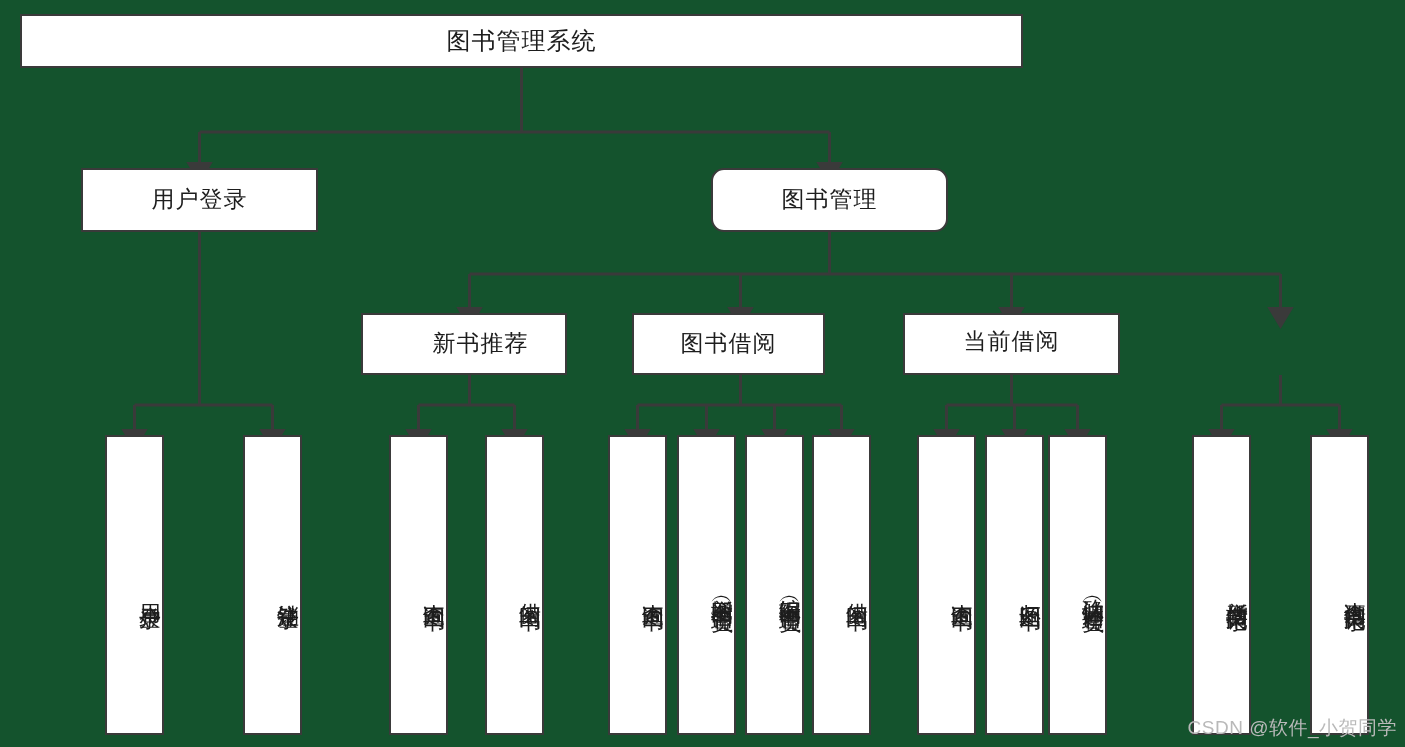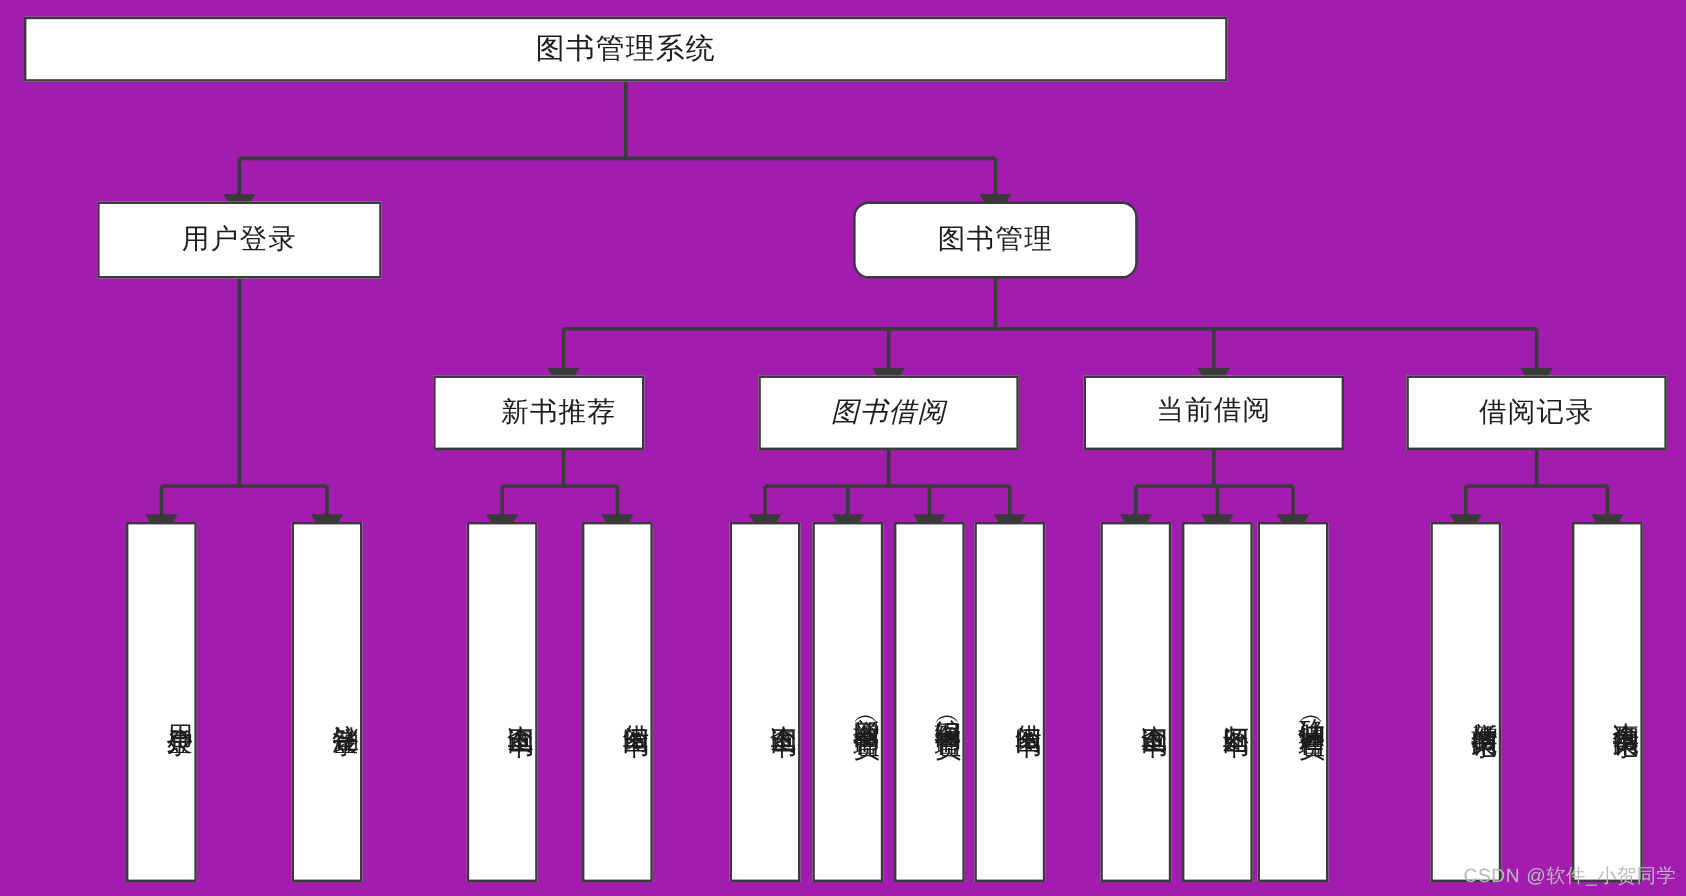--- a/index.html
+++ b/index.html
@@ -8,21 +8,21 @@
     padding: 0;
     background: #ffffff;
   }
   body {
     font-family: "Liberation Sans", "DejaVu Sans", sans-serif;
   }
   #canvas {
     position: relative;
     width: 1405px;
     height: 747px;
-    background: #a21caf;
+    background: #14532d;
     overflow: hidden;
   }
   #edges {
     position: absolute;
     left: 0;
     top: 0;
     width: 1405px;
     height: 747px;
     pointer-events: none;
   }
@@ -52,21 +52,21 @@
     justify-content: center;
     padding-top: 10px;
     font-size: 22px;
     line-height: 1.05;
     letter-spacing: 2px;
   }
   .watermark {
     position: absolute;
     right: 8px;
     bottom: 6px;
-    font-size: 16px;
+    font-size: 19px;
     color: #b9b9b9;
     letter-spacing: 0.5px;
     z-index: 5;
     white-space: nowrap;
   }
 </style>
 </head>
 <body>
 
 <div id="canvas">
@@ -112,24 +112,23 @@
         <line x1="1221.5" y1="405" x2="1221.5" y2="433" marker-end="url(#arrow)"></line>
         <line x1="1339.5" y1="405" x2="1339.5" y2="433" marker-end="url(#arrow)"></line>
       </g>
   </svg>
 
   <div class="node root h" style="left: 20px; top: 14px; width: 1003px; height: 54px;">图书管理系统</div>
 
   <div class="node h" style="left: 81px; top: 168px; width: 237px; height: 64px;">用户登录</div>
   <div class="node h" style="left: 711px; top: 168px; width: 237px; height: 64px; border-radius: 13px;">图书管理</div>
 
-  <div class="node h" style="left: 361px; top: 313px; width: 176px; height: 62px; padding-left: 33px;">新书推荐</div>
-  <div class="node h" style="left: 632px; top: 313px; width: 217px; height: 62px; font-style: italic;">图书借阅</div>
+  <div class="node h" style="left: 361px; top: 313px; width: 206px; height: 62px; padding-left: 33px;">新书推荐</div>
+  <div class="node h" style="left: 632px; top: 313px; width: 193px; height: 62px;">图书借阅</div>
   <div class="node h" style="left: 903px; top: 313px; width: 217px; height: 62px; font-family: Liberation Mono, monospace;">当前借阅</div>
-  <div class="node h" style="left: 1172px; top: 313px; width: 217px; height: 62px;">借阅记录</div>
 
   <div class="node v" style="left: 105px; top: 435px; width: 59px; height: 300px;">用户登录</div>
   <div class="node v" style="left: 243px; top: 435px; width: 59px; height: 300px;">注销登录</div>
   <div class="node v" style="left: 389px; top: 435px; width: 59px; height: 300px;">查询图书</div>
   <div class="node v" style="left: 485px; top: 435px; width: 59px; height: 300px;">借阅图书</div>
   <div class="node v" style="left: 608px; top: 435px; width: 59px; height: 300px;">查询图书</div>
   <div class="node v" style="left: 677px; top: 435px; width: 59px; height: 300px;">新增图书（管理员）</div>
   <div class="node v" style="left: 745px; top: 435px; width: 59px; height: 300px;">编辑图书（管理员）</div>
   <div class="node v" style="left: 812px; top: 435px; width: 59px; height: 300px;">借阅图书</div>
   <div class="node v" style="left: 917px; top: 435px; width: 59px; height: 300px;">查询图书</div>

